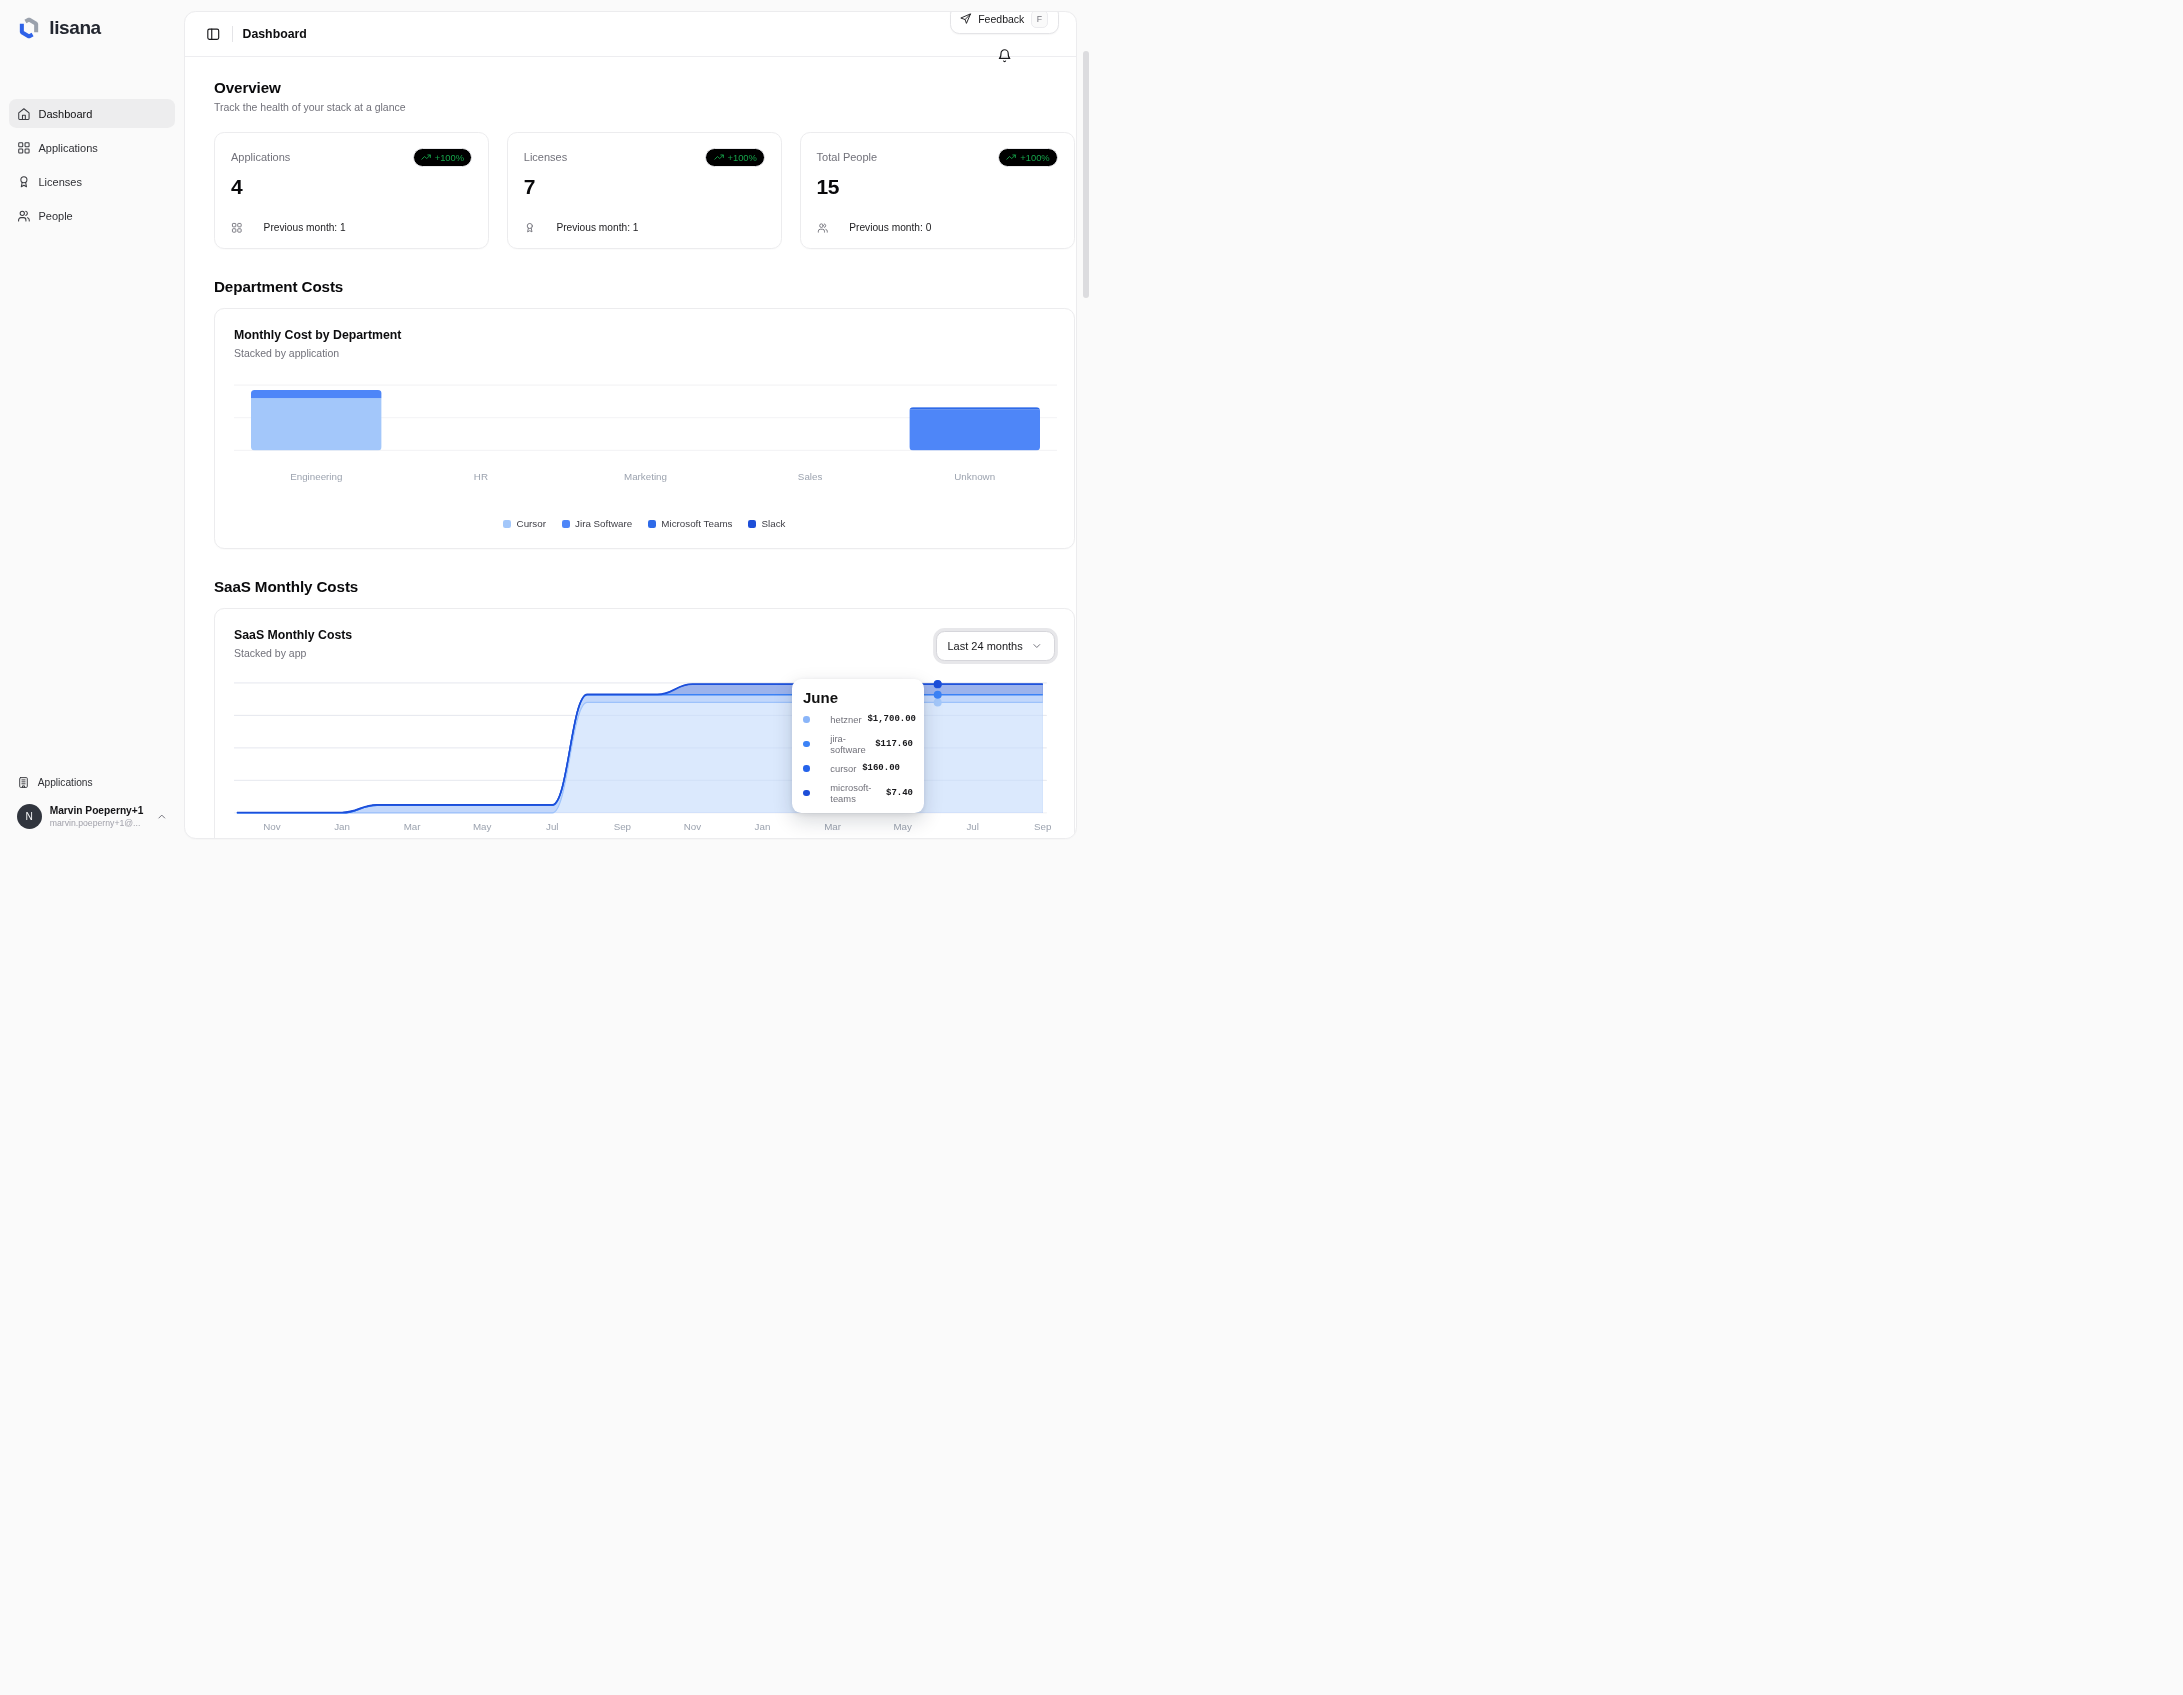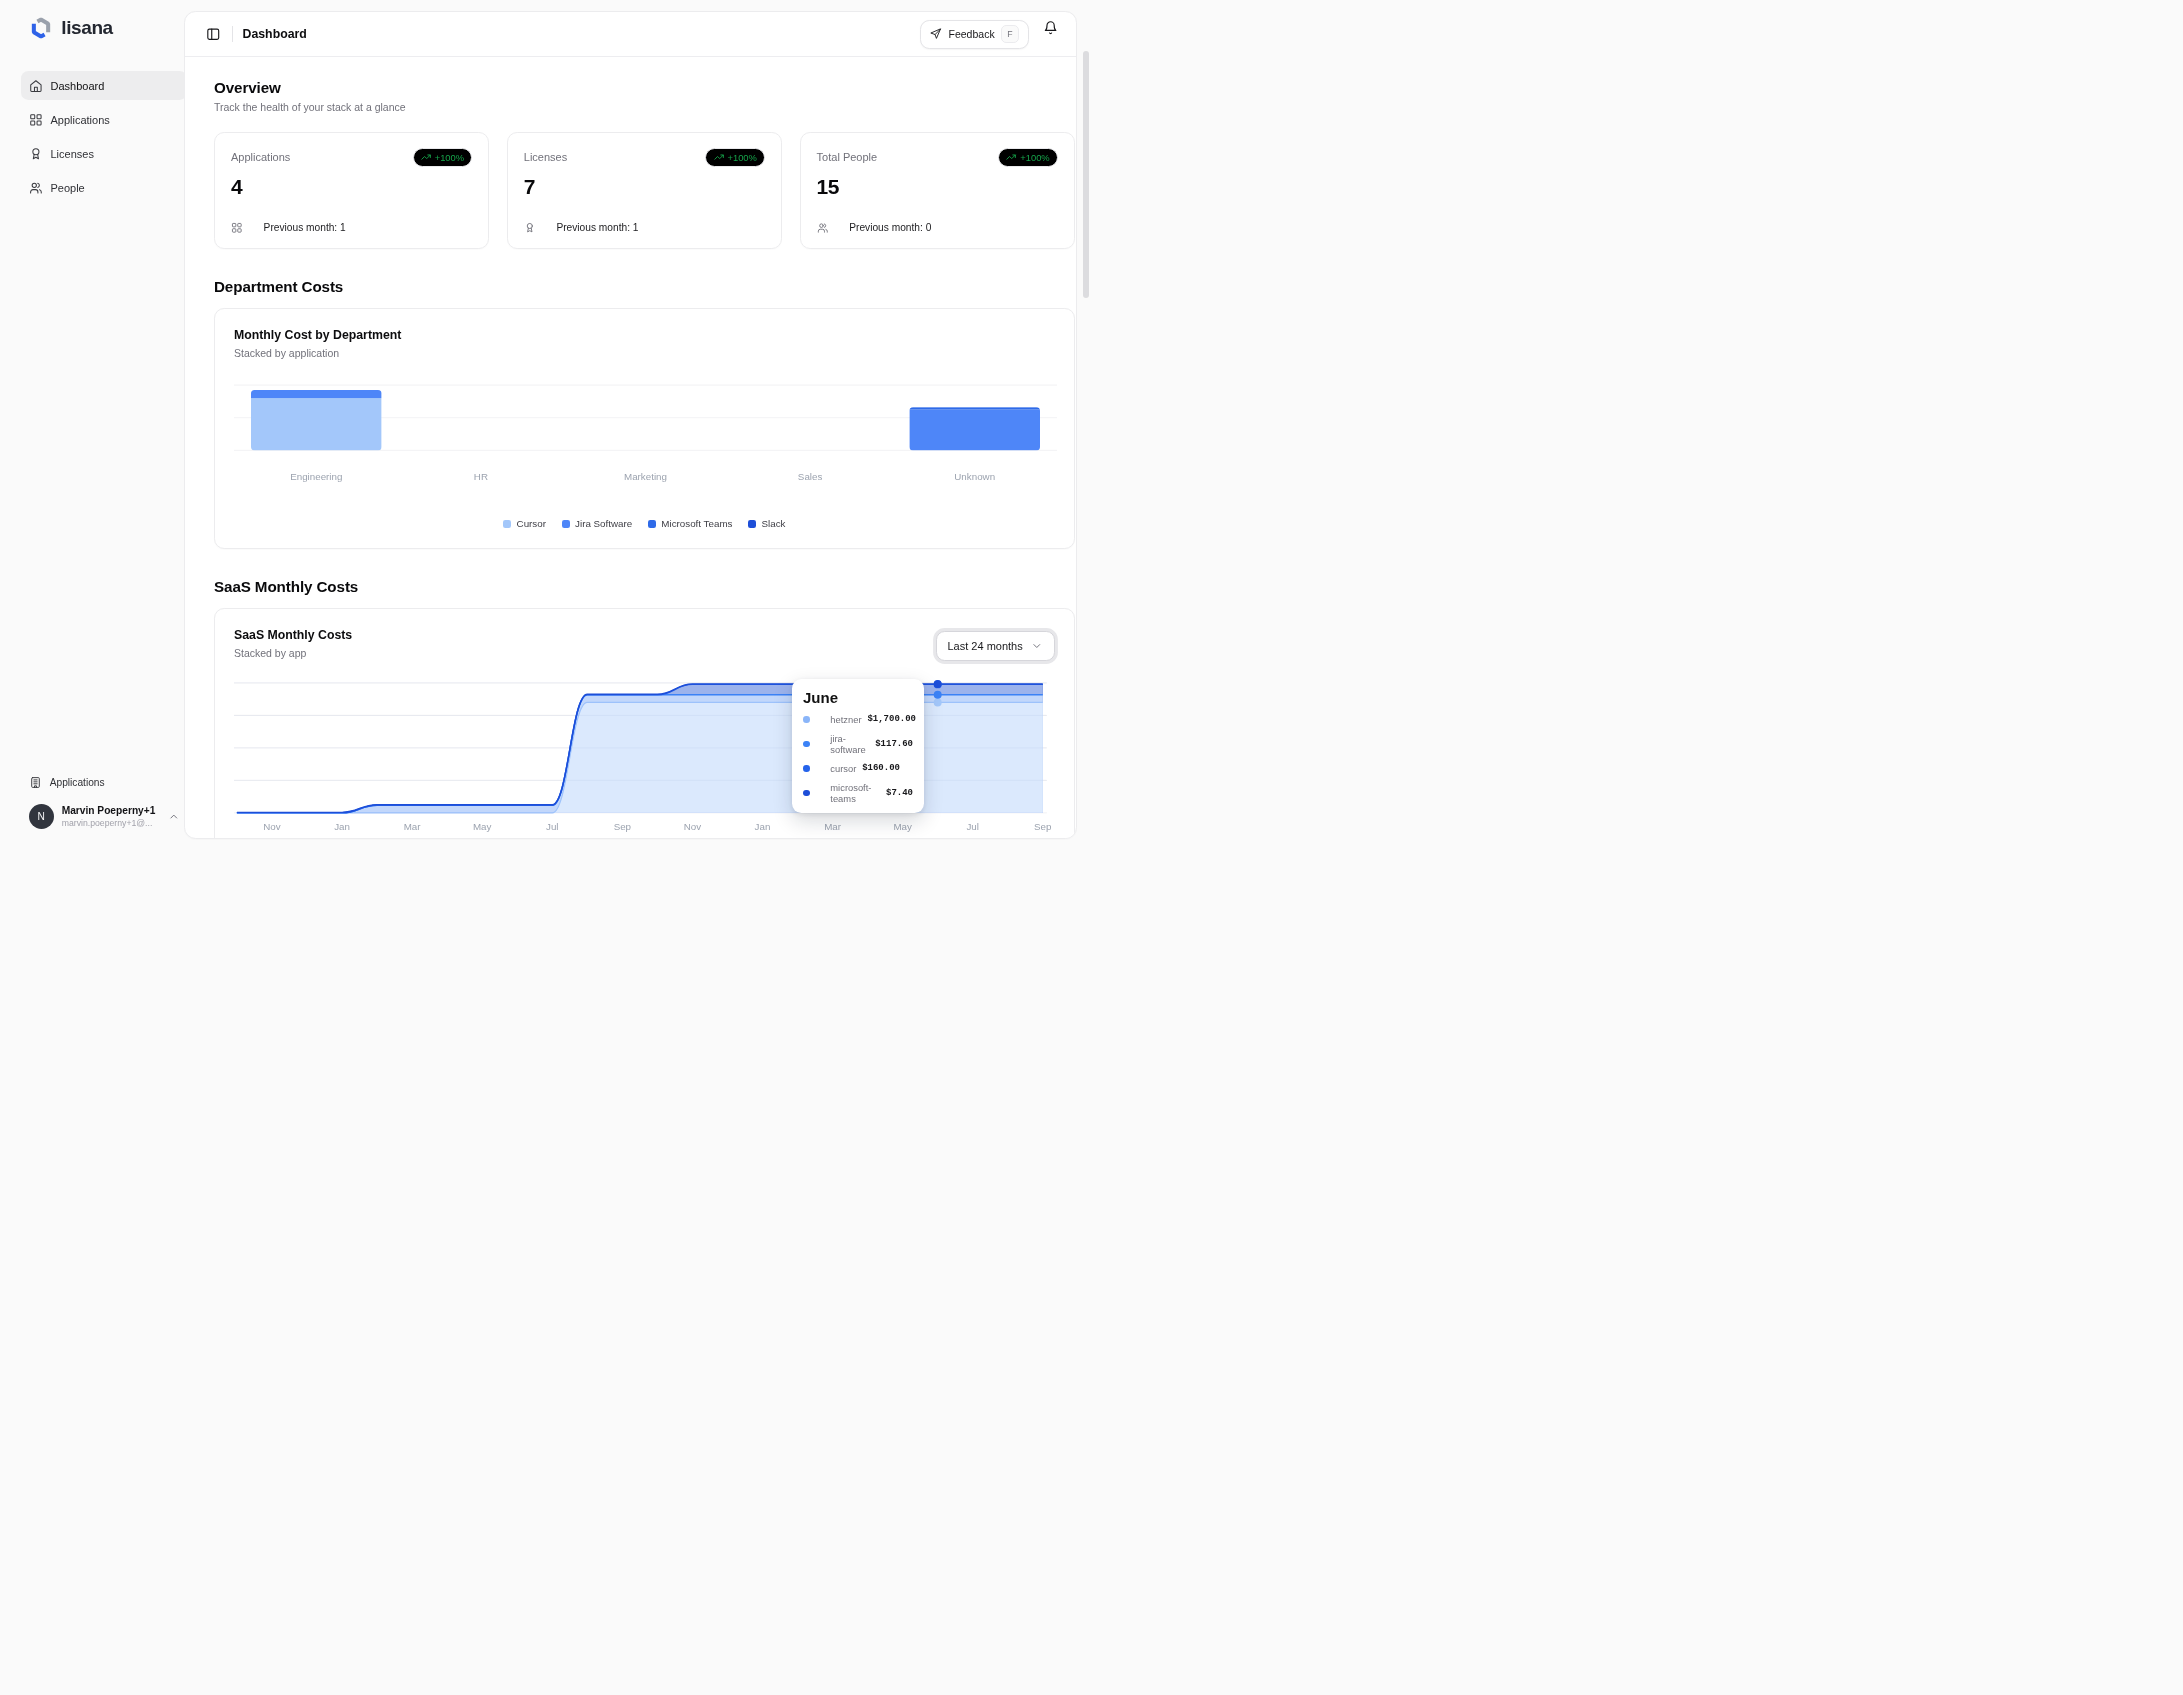--- a/index.html
+++ b/index.html
@@ -5,22 +5,22 @@
   * { box-sizing: border-box; }
   html,body { margin:0; padding:0; }
   body {
     width:1092px; height:848px; position:relative; overflow:hidden;
     background:#fafafa; font-family:"Liberation Sans", sans-serif; color:#18181b;
     -webkit-font-smoothing:antialiased;
   }
   svg.ic { display:block; }
 
   
-  .sidebar { position:absolute; left:12px; top:0; width:184px; height:100%; background:#fafafa;
-             display:flex; flex-direction:column; }
+  .sidebar { position:absolute; left:0; top:0; width:184px; height:100%; background:#fafafa;
+             display:flex; flex-direction:column;gap:28px; }
   .brand { display:flex; align-items:center; gap:7.3px; padding:14.5px 16px 5.8px 16px; }
   .brand-text { font-size:19px; font-weight:700; letter-spacing:-0.4px; color:#232730; }
   .nav { margin-top:25px; padding:0 8.7px; display:flex; flex-direction:column; gap:5.1px; }
   .nav-item { display:flex; align-items:center; gap:8px; height:29px; padding:0 8px;
               border-radius:7.3px; font-size:11px; color:#2f3035; cursor:pointer; }
   .nav-item.active { background:#ededee; color:#111113; font-weight:500; }
   .nav-item .ic { color:#3a3b40; }
   .side-footer { margin-top:auto; padding:0 8.7px 10.2px 8.7px; }
   .user-row { display:flex; align-items:center; gap:8px; padding:7.3px 8px 8.7px 8px; }
   .avatar { width:25px; height:25px; border-radius:50%; background:#31353e; color:#f4f5f7;
@@ -32,21 +32,21 @@
   
   .main-card { position:absolute; left:184px; top:11px; width:893px; height:828px;
                background:#ffffff; border:0.7px solid #ececee; border-radius:11.6px;
                display:flex; flex-direction:column; overflow:hidden; box-shadow:0 0.7px 1.5px rgba(0,0,0,0.02); }
   .main-header { height:45px; flex:none; display:flex; align-items:center; padding:0 17.4px;
                  border-bottom:0.7px solid #ededf0; }
   .hdr-toggle { width:22px; height:22px; display:flex; align-items:center; justify-content:center;
                 border-radius:5.8px; color:#18181b; cursor:pointer; }
   .hdr-divider { width:0.7px; height:16px; background:#e4e4e7; margin:0 10.2px 0 7.3px; }
   .page-title { font-size:12.3px; font-weight:700; color:#0d0d0f; }
-  .hdr-right { margin-left:auto; display:flex; align-items:flex-start; gap:14.5px; }
+  .hdr-right { margin-left:auto; display:flex; align-items:center; gap:14.5px;flex-direction:column; }
   .feedback-btn { display:flex; align-items:center; gap:6.5px; height:29px; padding:0 9.4px;
                   border:0.7px solid #e4e4e7; border-radius:9.4px; background:#fff; cursor:pointer;
                   box-shadow:0 0.7px 1.5px rgba(0,0,0,0.04); }
   .feedback-btn .lbl { font-size:10.5px; font-weight:500; color:#18181b; }
   .kbd { min-width:17.4px; height:17.4px; padding:0 4.4px; display:flex; align-items:center; justify-content:center;
          background:#fafafa; border:0.7px solid #ebebee; border-radius:5.1px; font-size:8.7px; color:#71717a; }
   .bell { color:#18181b; cursor:pointer; }
 
   
   .content { flex:1; padding:22px 2.9px 0 29px; overflow:hidden; }

